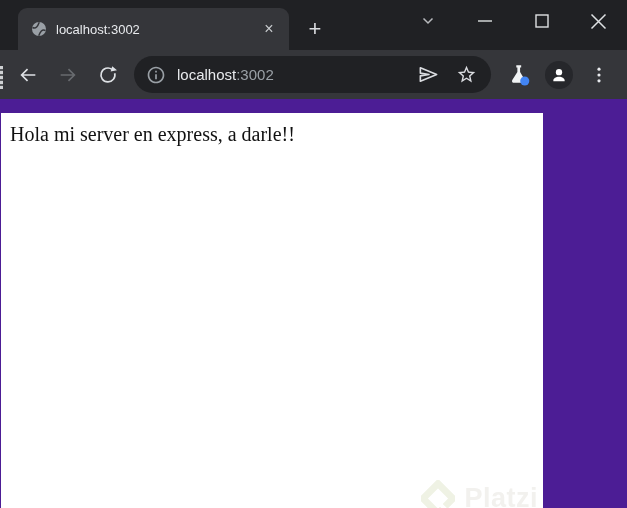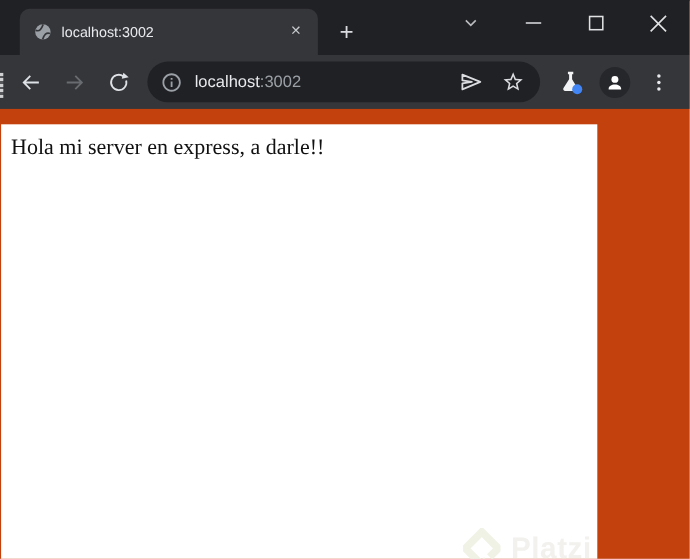--- a/index.html
+++ b/index.html
@@ -1,17 +1,17 @@
 <!DOCTYPE html>
 <html><head>
 <meta charset="utf-8">
 <style>
   * { margin:0; padding:0; box-sizing:border-box; }
   html,body { width:627px; height:508px; font-family:"Liberation Sans", sans-serif; }
-  .window { position:relative; width:627px; height:508px; background:#c2410c; overflow:hidden; }
+  .window { position:relative; width:627px; height:508px; background:#4c1d95; overflow:hidden; }
   .top-edge { position:absolute; top:0; left:0; width:100%; height:1px; background:#121316; }
 
   
   .tabstrip { position:absolute; top:0; left:0; width:100%; height:50px; background:#202124; }
   .tab { position:absolute; left:18px; top:8px; width:271px; height:42px; background:#35363a;
          border-radius:9px 9px 0 0; display:flex; align-items:center; padding-left:13px; cursor:default; }
   .favicon { width:16px; height:16px; flex:0 0 auto; }
   .tab-title { margin-left:9px; font-size:13px; color:#e8eaed; white-space:nowrap; overflow:hidden; flex:1; }
   .tab-close { position:absolute; right:10px; top:11px; width:20px; height:20px; border:none; background:transparent;
                color:#c7cacd; font-size:16px; line-height:20px; text-align:center; border-radius:50%; cursor:pointer; padding:0; }

